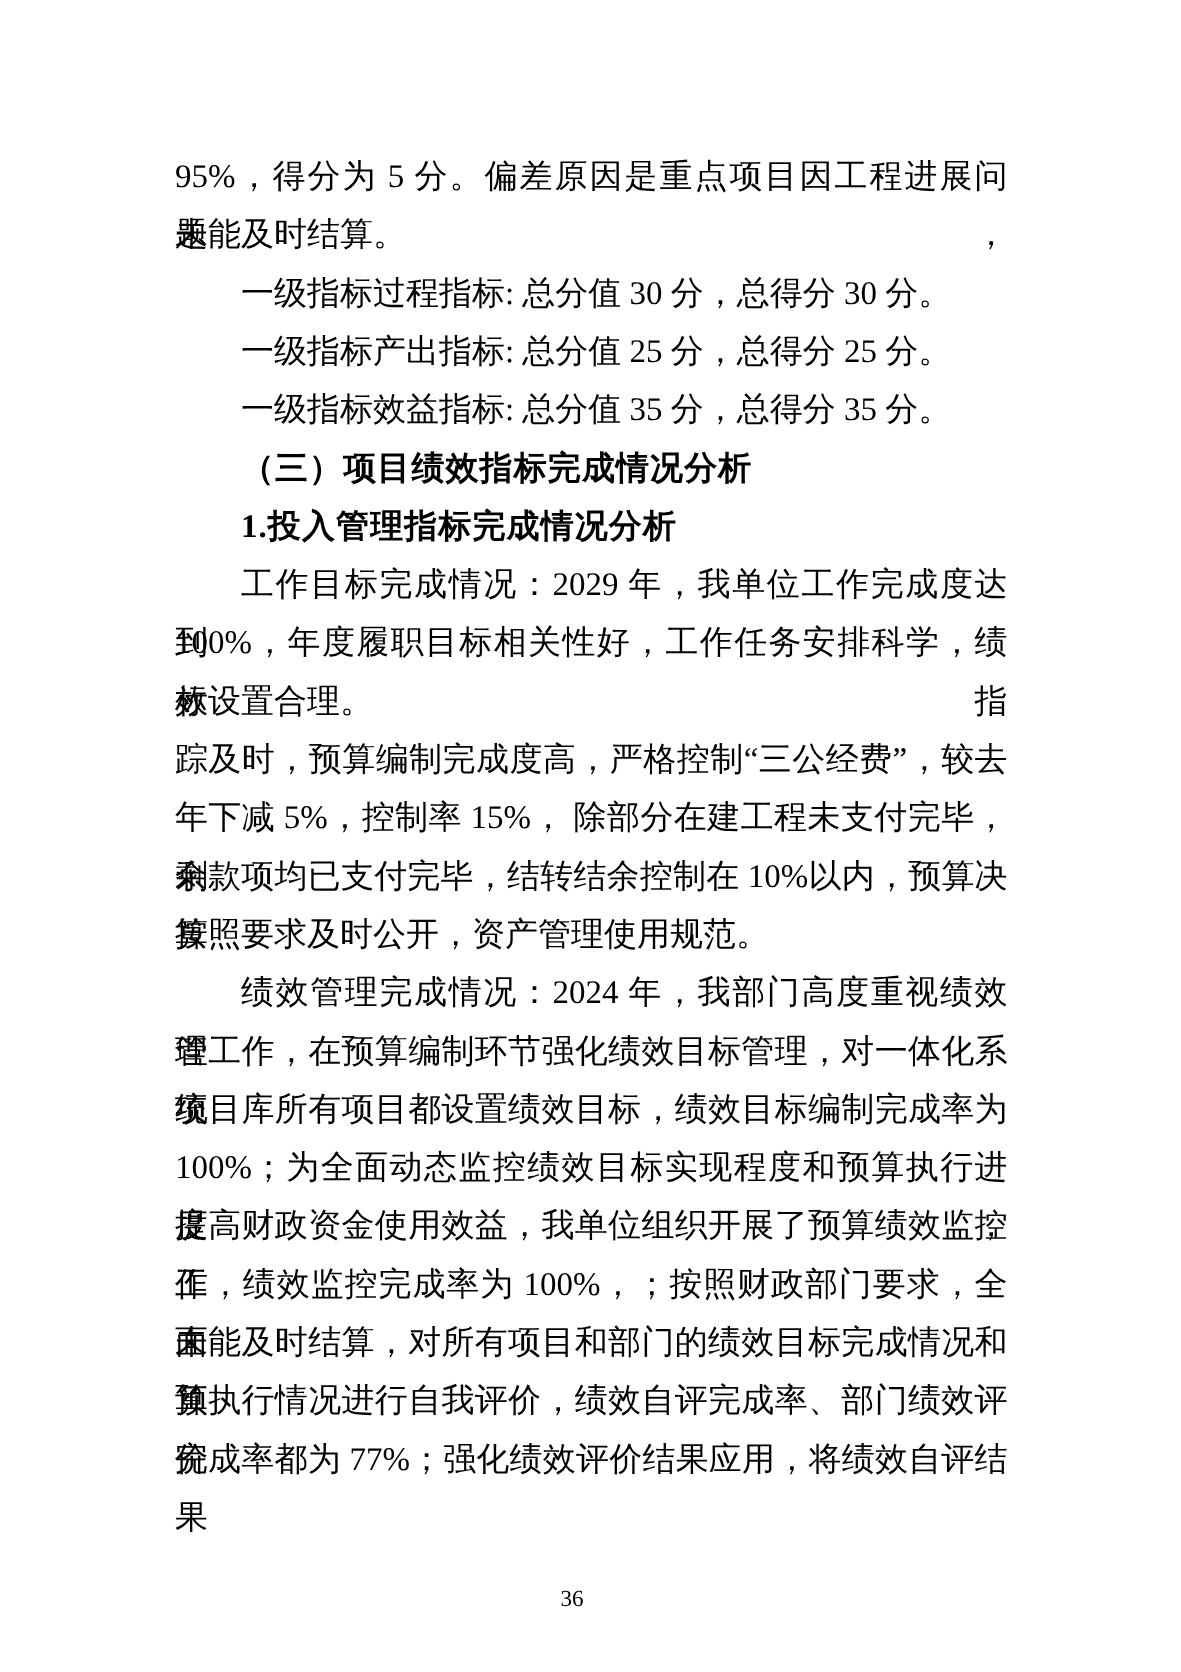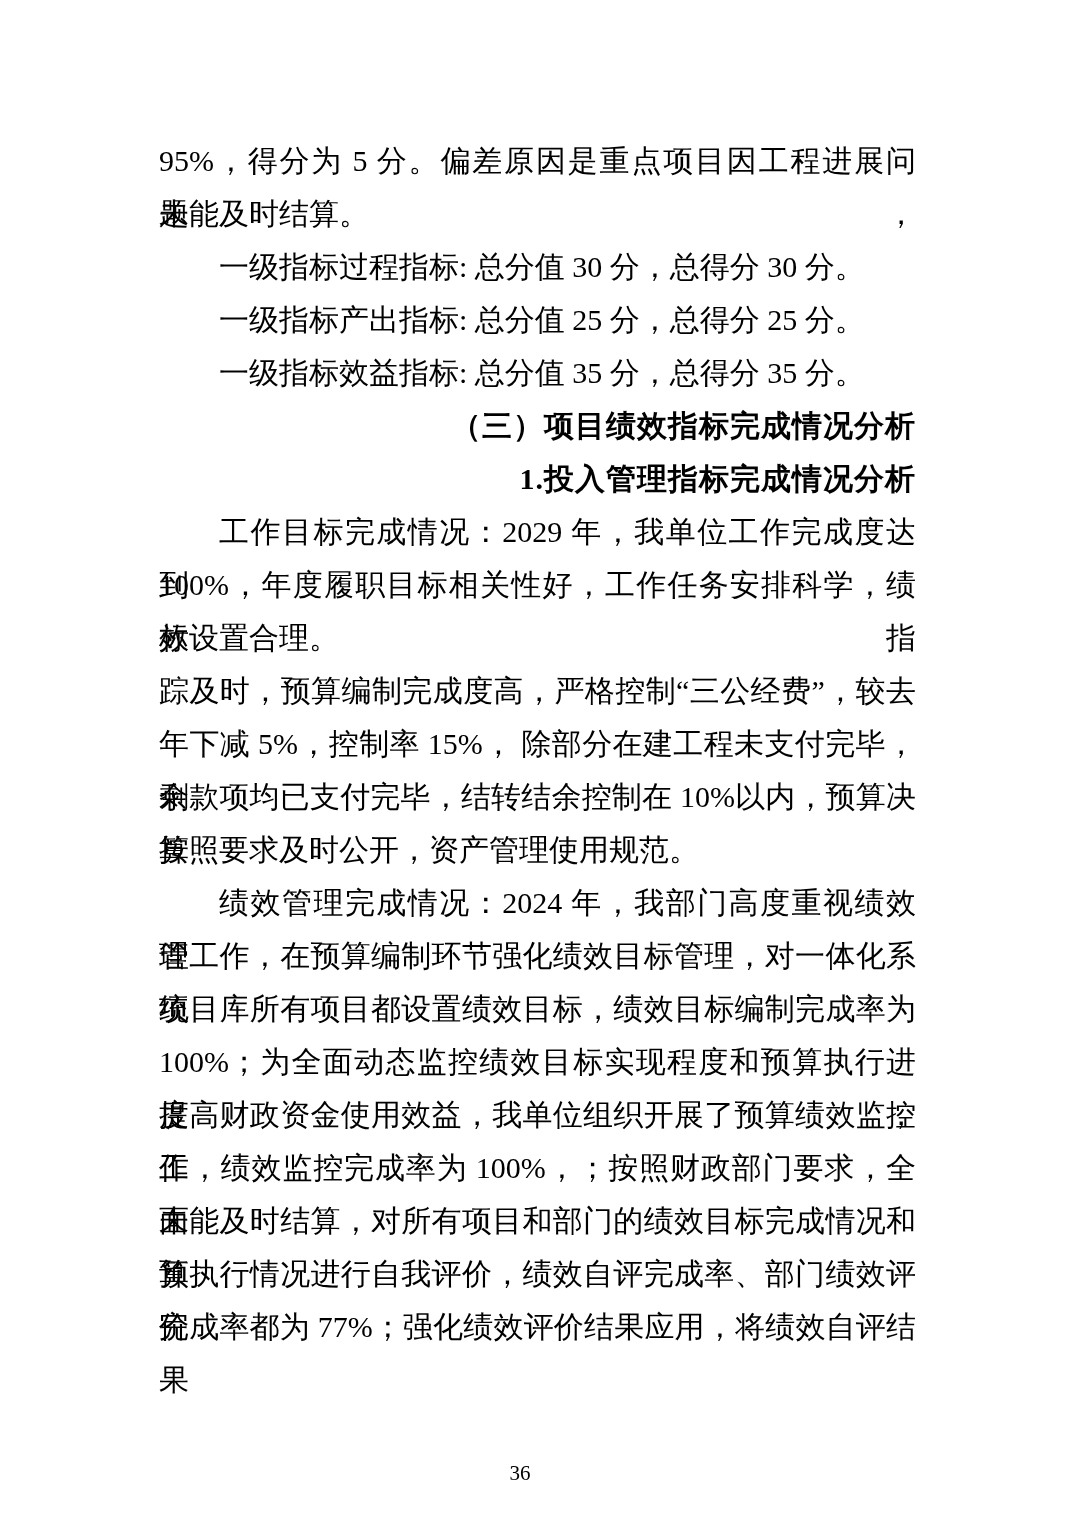--- a/index.html
+++ b/index.html
@@ -33,32 +33,30 @@
   .j {
     text-align: justify;
     text-align-last: justify;
   }
   .indent {
     text-indent: 60px;
   }
   .b {
     font-weight: 700;
     letter-spacing: 1px;
-    text-align: right;
   }
   .footer {
     position: absolute;
     top: 1438px;
     left: 0;
     width: 100%;
     text-align: center;
     font-size: 21px;
     line-height: 30px;
     color: #000000;
-    margin-top: 20px;
   }
 </style>
 </head>
 <body>
 
 <div class="page">
   <div class="textblock">
     <p class="line j">95%，得分为 5 分。偏差原因是重点项目因工程进展问题，</p>
     <p class="line">未能及时结算。</p>
     <p class="line indent">一级指标过程指标: 总分值 30 分，总得分 30 分。</p>

